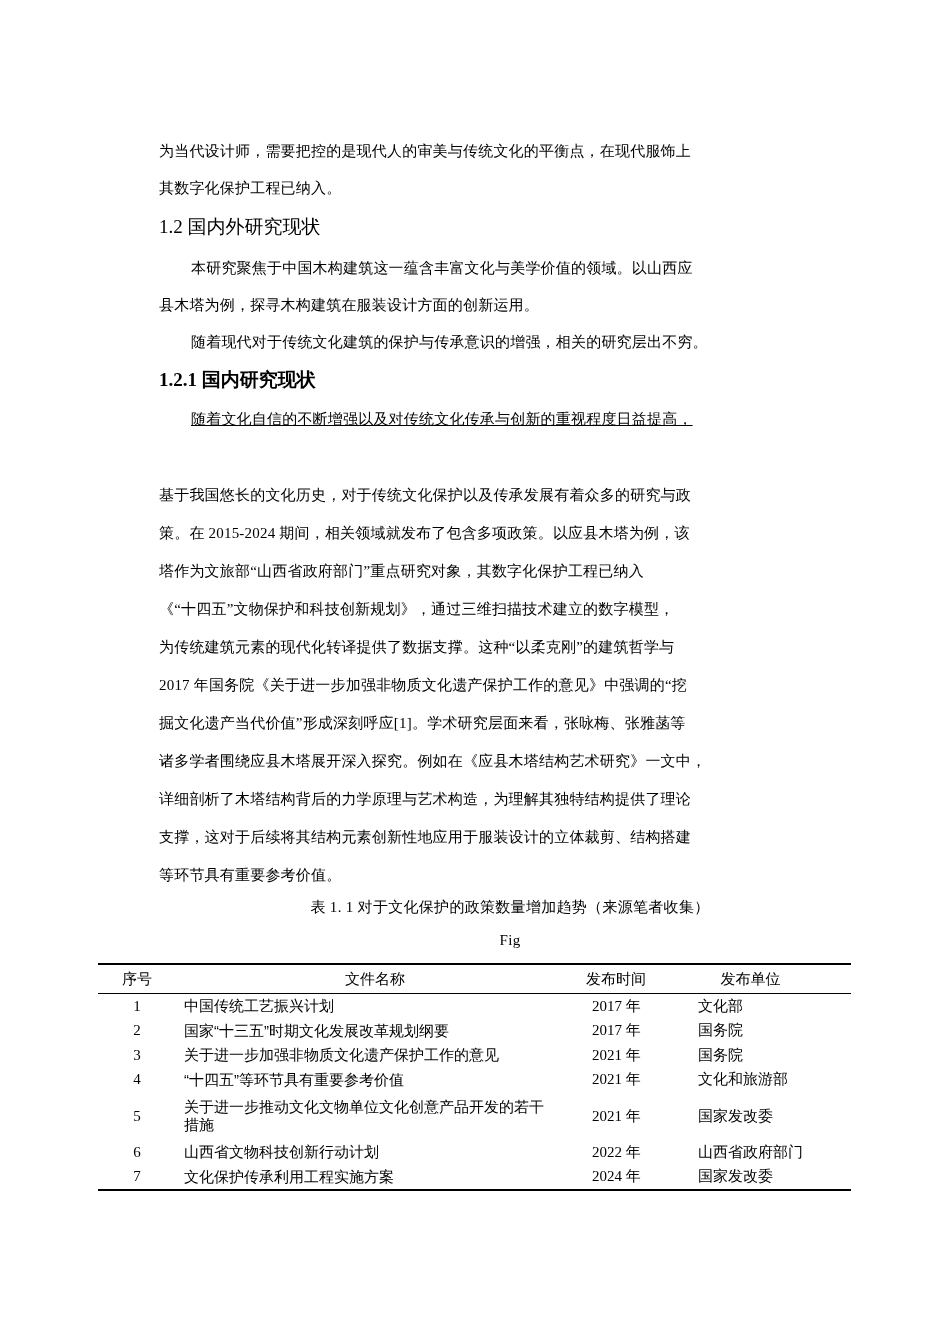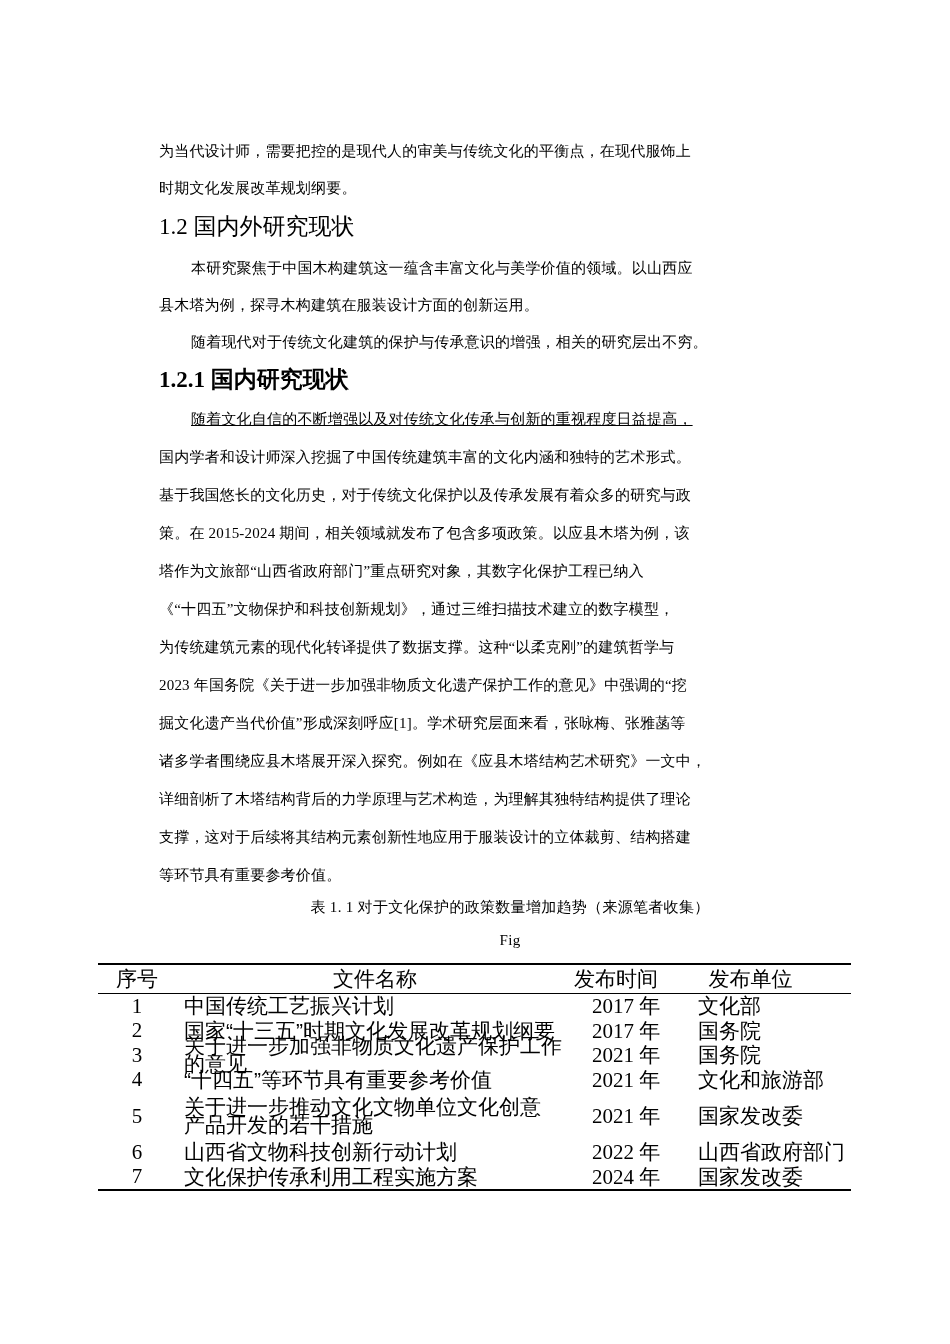--- a/index.html
+++ b/index.html
@@ -31,21 +31,21 @@
       white-space: nowrap;
       letter-spacing: 0.2px;
     }
     .indent {
       left: 191px;
       width: 658px;
     }
     .heading {
       position: absolute;
       left: 159px;
-      font-size: 23px;
+      font-size: 19px;
       line-height: 24px;
       white-space: nowrap;
     }
     .heading.bold {
       font-weight: bold;
     }
     .caption {
       position: absolute;
       left: 0;
       width: 1020px;
@@ -58,21 +58,21 @@
     .caption.en {
       font-size: 15px;
     }
     
     .tbl {
       position: absolute;
       left: 98px;
       top: 963px;
       width: 753px;
       font-family: "Liberation Sans", "DejaVu Sans", sans-serif;
-      font-size: 21px;
+      font-size: 15px;
     }
     .rule-top, .rule-bottom {
       height: 2px;
       background: #000;
       width: 100%;
     }
     .rule-mid {
       height: 1px;
       background: #000;
       width: 100%;
@@ -126,39 +126,38 @@
       width: 185px;
       text-align: center;
     }
   </style>
 </head>
 <body>
 
 <div class="page">
 
   <div class="line" style="top:139px;">为当代设计师，需要把控的是现代人的审美与传统文化的平衡点，在现代服饰上</div>
-  <div class="line" style="top:176px;">时期文化发展改革规划纲要。</div>
+  <div class="line" style="top:176px;">其数字化保护工程已纳入。</div>
 
   <div class="heading" style="top:215px;">1.2 国内外研究现状</div>
 
   <div class="line indent" style="top:256px;">本研究聚焦于中国木构建筑这一蕴含丰富文化与美学价值的领域。以山西应</div>
   <div class="line" style="top:293px;">县木塔为例，探寻木构建筑在服装设计方面的创新运用。</div>
 
   <div class="line indent" style="top:330px;">随着现代对于传统文化建筑的保护与传承意识的增强，相关的研究层出不穷。</div>
 
   <div class="heading bold" style="top:368px;">1.2.1 国内研究现状</div>
 
   <div class="line indent" style="top:407px;text-decoration:underline;">随着文化自信的不断增强以及对传统文化传承与创新的重视程度日益提高，</div>
-  <div class="line" style="top:445px;">国内学者和设计师深入挖掘了中国传统建筑丰富的文化内涵和独特的艺术形式。</div>
   <div class="line" style="top:483px;">基于我国悠长的文化历史，对于传统文化保护以及传承发展有着众多的研究与政</div>
   <div class="line" style="top:521px;">策。在 2015-2024 期间，相关领域就发布了包含多项政策。以应县木塔为例，该</div>
   <div class="line" style="top:559px;">塔作为文旅部“山西省政府部门”重点研究对象，其数字化保护工程已纳入</div>
   <div class="line" style="top:597px;">《“十四五”文物保护和科技创新规划》，通过三维扫描技术建立的数字模型，</div>
   <div class="line" style="top:635px;">为传统建筑元素的现代化转译提供了数据支撑。这种“以柔克刚”的建筑哲学与</div>
-  <div class="line" style="top:673px;">2023 年国务院《关于进一步加强非物质文化遗产保护工作的意见》中强调的“挖</div>
+  <div class="line" style="top:673px;">2017 年国务院《关于进一步加强非物质文化遗产保护工作的意见》中强调的“挖</div>
   <div class="line" style="top:711px;">掘文化遗产当代价值”形成深刻呼应[1]。学术研究层面来看，张咏梅、张雅菡等</div>
   <div class="line" style="top:749px;">诸多学者围绕应县木塔展开深入探究。例如在《应县木塔结构艺术研究》一文中，</div>
   <div class="line" style="top:787px;">详细剖析了木塔结构背后的力学原理与艺术构造，为理解其独特结构提供了理论</div>
   <div class="line" style="top:825px;">支撑，这对于后续将其结构元素创新性地应用于服装设计的立体裁剪、结构搭建</div>
   <div class="line" style="top:863px;">等环节具有重要参考价值。</div>
 
   <div class="caption" style="top:897px;">表 1. 1  对于文化保护的政策数量增加趋势（来源笔者收集）</div>
   <div class="caption en" style="top:930px;">Fig</div>
 
   <div class="tbl">

